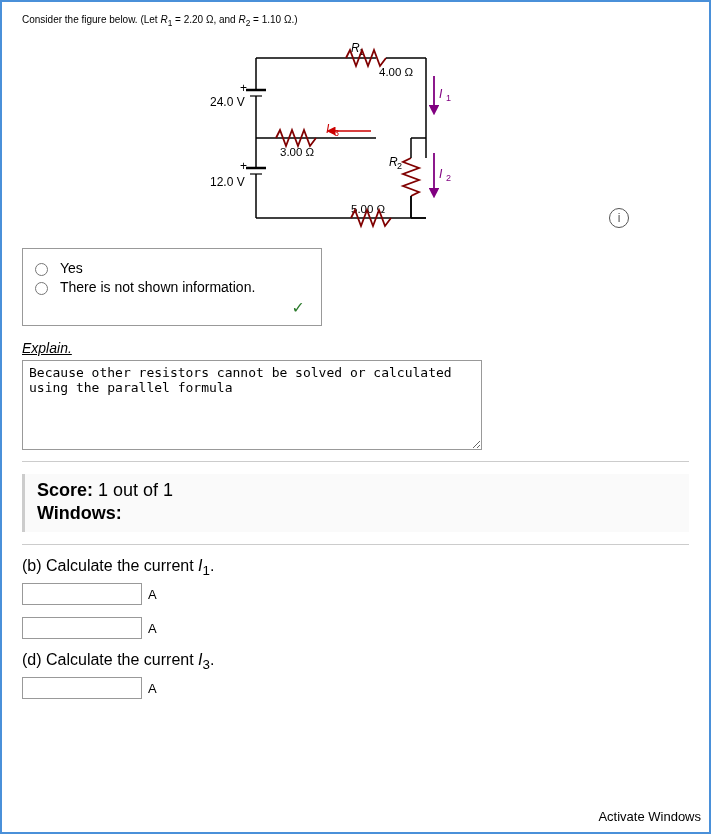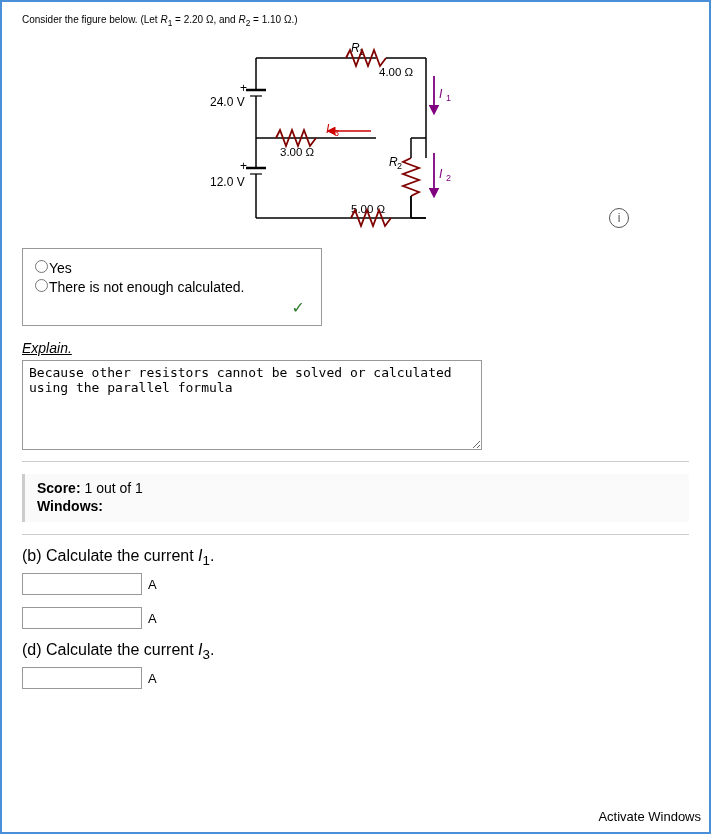--- a/index.html
+++ b/index.html
@@ -52,23 +52,23 @@
     }
     .options-box {
       border: 1px solid #999;
       padding: 8px 12px;
       display: inline-block;
       min-width: 300px;
       margin-bottom: 4px;
     }
     .option-row {
       display: flex;
-      align-items: flex-start;
+      align-items: flex-end;
       margin: 3px 0;
-      gap: 1px;
+      gap: 12px;
     }
     .option-row input[type="radio"] {
       margin: 0;
     }
     .check-icon {
       text-align: right;
       color: #2a7a2a;
       font-size: 16px;
       padding-right: 4px;
     }
@@ -86,21 +86,21 @@
       resize: both;
       overflow: auto;
     }
     .score-section {
       border-left: 3px solid #ccc;
       padding: 6px 12px;
       margin: 12px 0;
       background: #fafafa;
     }
     .score-text {
-      font-size: 14px;
+      font-size: 18px;
       margin-bottom: 2px;
     }
     .divider {
       border: none;
       border-top: 1px solid #ccc;
       margin: 8px 0;
     }
     .part-section {
       margin: 12px 0 8px 0;
     }
@@ -232,21 +232,21 @@
 
   
 
   <div class="options-box">
     <div class="option-row">
       <input type="radio" name="part_a" id="opt_yes" style="">
       <label for="opt_yes">Yes</label>
     </div>
     <div class="option-row">
       <input type="radio" name="part_a" id="opt_noinfo" style="">
-      <label for="opt_noinfo">There is not enough calculated.</label>
+      <label for="opt_noinfo">There is not shown information.</label>
     </div>
     <div class="check-icon">✓</div>
   </div>
 
   
   <div class="explain-label">Explain.</div>
   <textarea class="explain-box" style="">Because other resistors cannot be solved or calculated using the parallel formula</textarea>
 
   
   <hr class="divider">

